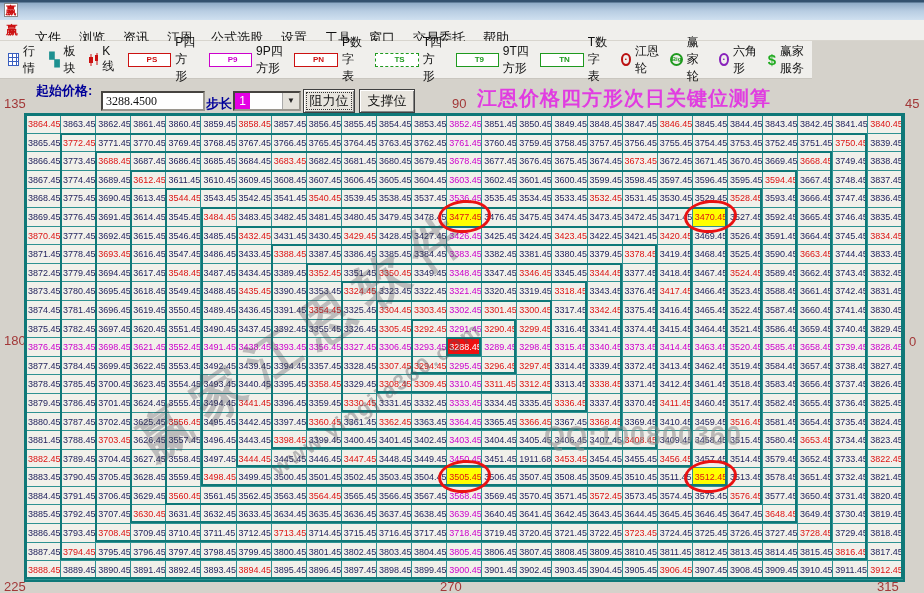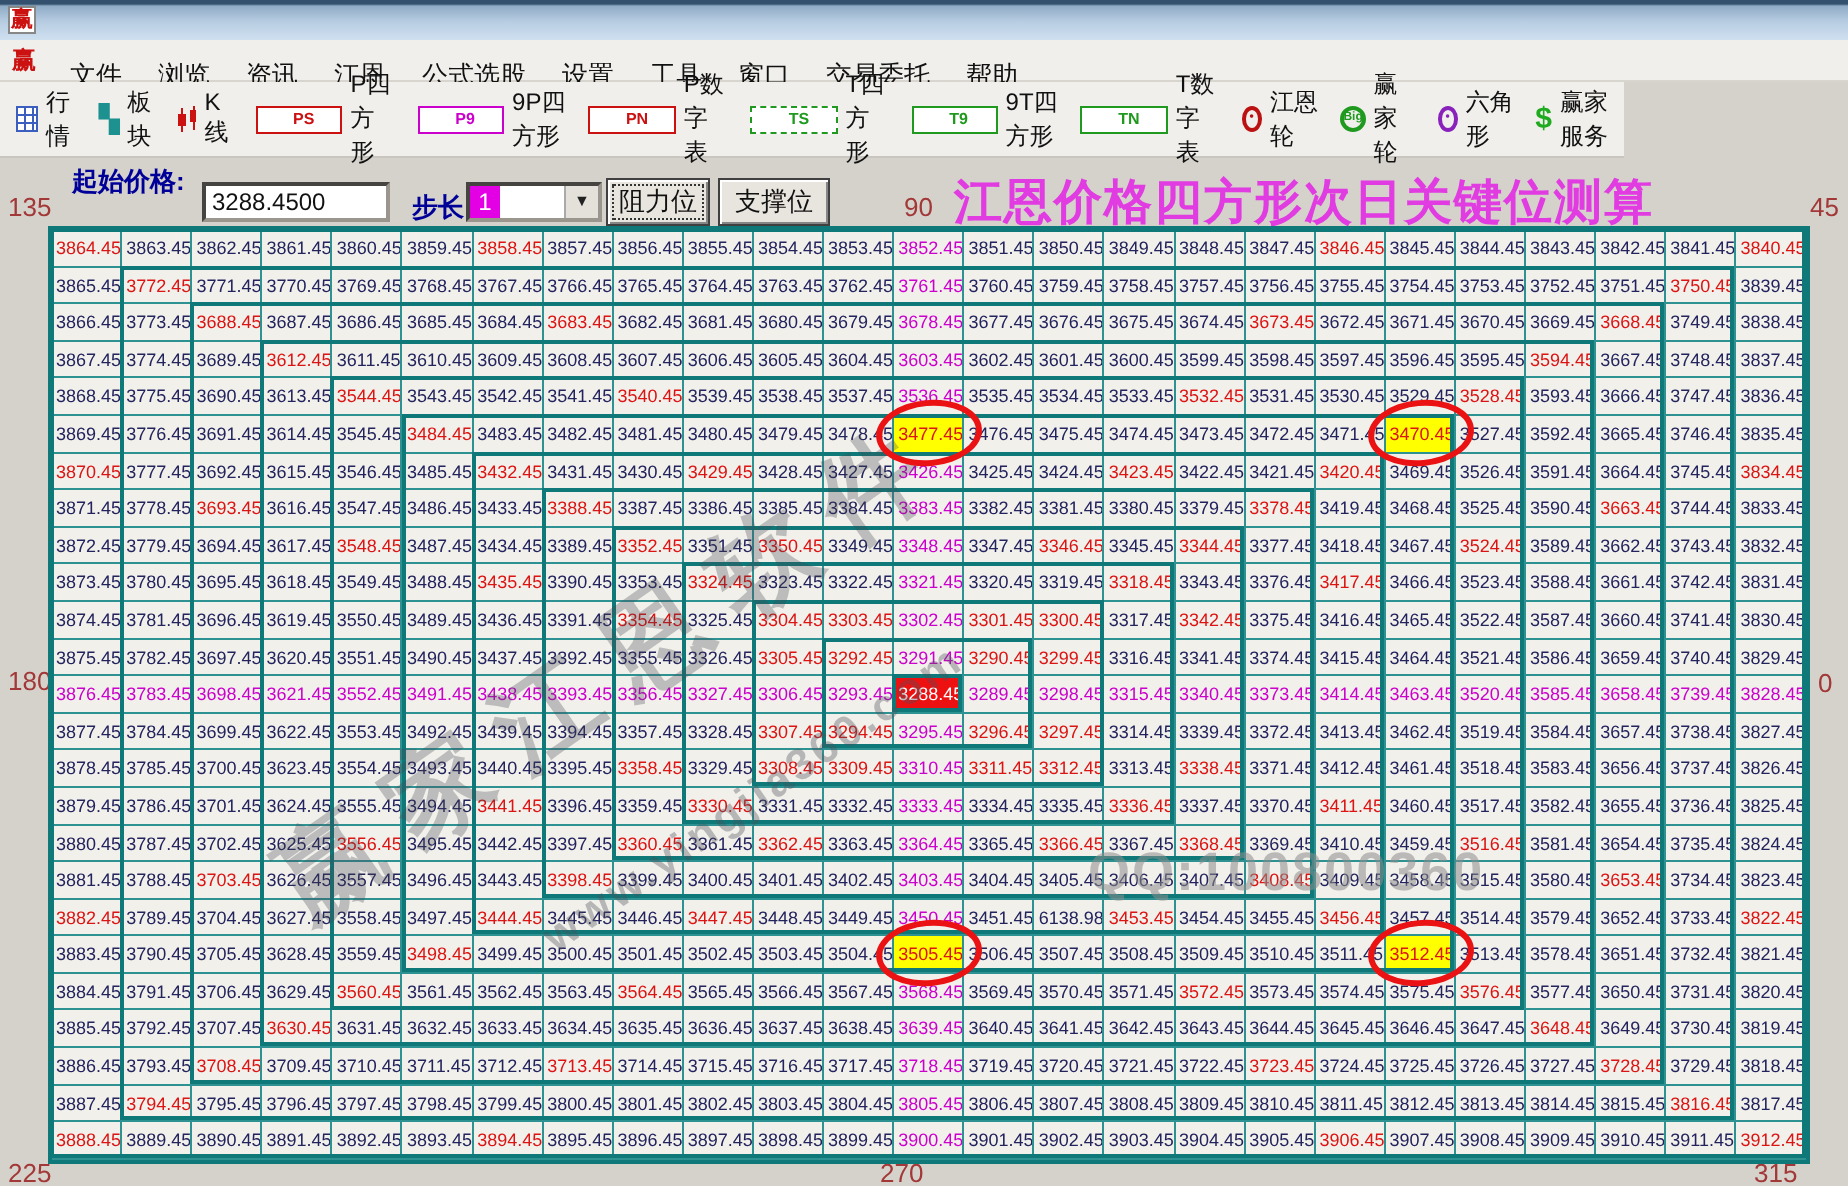--- a/index.html
+++ b/index.html
@@ -32,34 +32,34 @@
     font-size:6px; text-align:center; line-height:9px; font-weight:bold; }
   .icon-grid { width:15px; height:13px; border:1px solid #3a5fbf; background:#fff;
     background-image:repeating-linear-gradient(0deg,transparent 0 3px,#3a5fbf 3px 4px),
                      repeating-linear-gradient(90deg,transparent 0 3px,#3a5fbf 3px 4px); }
   .icon-blocks { color:#1d9090; font-size:13px; line-height:13px; font-weight:bold; }
   .icon-dollar { color:#1faa1f; font-size:15px; font-weight:bold; }
 
   
   .ctl-label { position:absolute; font-size:13px; color:#000099; font-weight:bold; }
   .angle-label { position:absolute; font-size:13px; color:#a23838; }
-  .price-input { position:absolute; left:101px; top:91px; width:94px; height:20px;
+  .price-input { position:absolute; left:101px; top:91px; width:104px; height:20px;
     border:2px inset #9a968e; background:#fff; font-size:12px; color:#111; padding:1px 3px;
-    font-family:Liberation Sans, sans-serif; }
+    font-family:Liberation Serif, serif; }
   .step-combo { position:absolute; left:233px; top:91px; width:68px; height:20px;
     border:2px inset #9a968e; background:#fff; display:flex; }
   .step-value { background:#e400e4; color:#fff; font-size:12px; width:15px; text-align:center; line-height:16px; }
   .combo-arrow { margin-left:auto; width:17px; background:#e4e1da; border-left:1px solid #aaa;
     font-size:8px; color:#222; text-align:center; line-height:16px; }
   .btn { position:absolute; top:89px; height:24px; background:#e8e5de; border:1px solid #404040;
     box-shadow:inset 1px 1px 0 #fff, inset -1px -1px 0 #868686;
     font-size:13px; color:#111; text-align:center; line-height:22px;
     font-family:"Liberation Sans",sans-serif; }
   .btn-default { outline:1px dotted #333; outline-offset:-4px; }
-  .heading { position:absolute; left:477px; top:85px; font-size:24px; font-weight:bold;
+  .heading { position:absolute; left:477px; top:85px; font-size:20px; font-weight:bold;
     color:#e13ce1; letter-spacing:1px; white-space:nowrap; }
 
   
   .grid-wrap { position:absolute; left:24px; top:113px; }
   .price-grid { display:grid; grid-template-columns:repeat(25,35.1px); grid-auto-rows:18.6px;
     border:2px solid var(--grid-strong,#0f7878); background:var(--cell-bg,#f1f0ea); position:relative; z-index:1; }
   .cell { border-right:1px solid var(--grid-line,#2e9292); border-bottom:1px solid var(--grid-line,#2e9292);
     font-size:9px; line-height:18px; padding-left:2px; overflow:hidden; white-space:nowrap;
     color:var(--default,#23235e); background:var(--cell-bg,#f1f0ea); }
   .cell.line  { color:var(--diagonal,#dc1414); }
@@ -646,21 +646,21 @@
         <div class="cell plain">3558.45</div>
         <div class="cell plain">3497.45</div>
         <div class="cell line">3444.45</div>
         <div class="cell plain">3445.45</div>
         <div class="cell plain">3446.45</div>
         <div class="cell line">3447.45</div>
         <div class="cell plain">3448.45</div>
         <div class="cell plain">3449.45</div>
         <div class="cell cross">3450.45</div>
         <div class="cell plain">3451.45</div>
-        <div class="cell plain">6138.98</div>
+        <div class="cell plain">1911.68</div>
         <div class="cell line">3453.45</div>
         <div class="cell plain">3454.45</div>
         <div class="cell plain">3455.45</div>
         <div class="cell line">3456.45</div>
         <div class="cell plain">3457.45</div>
         <div class="cell plain">3514.45</div>
         <div class="cell plain">3579.45</div>
         <div class="cell plain">3652.45</div>
         <div class="cell plain">3733.45</div>
         <div class="cell line">3822.45</div>

